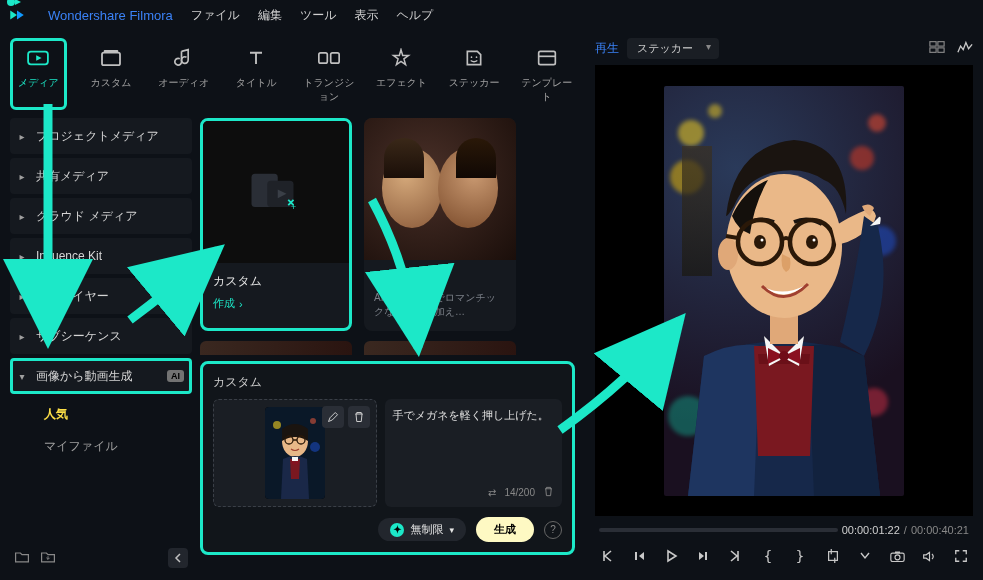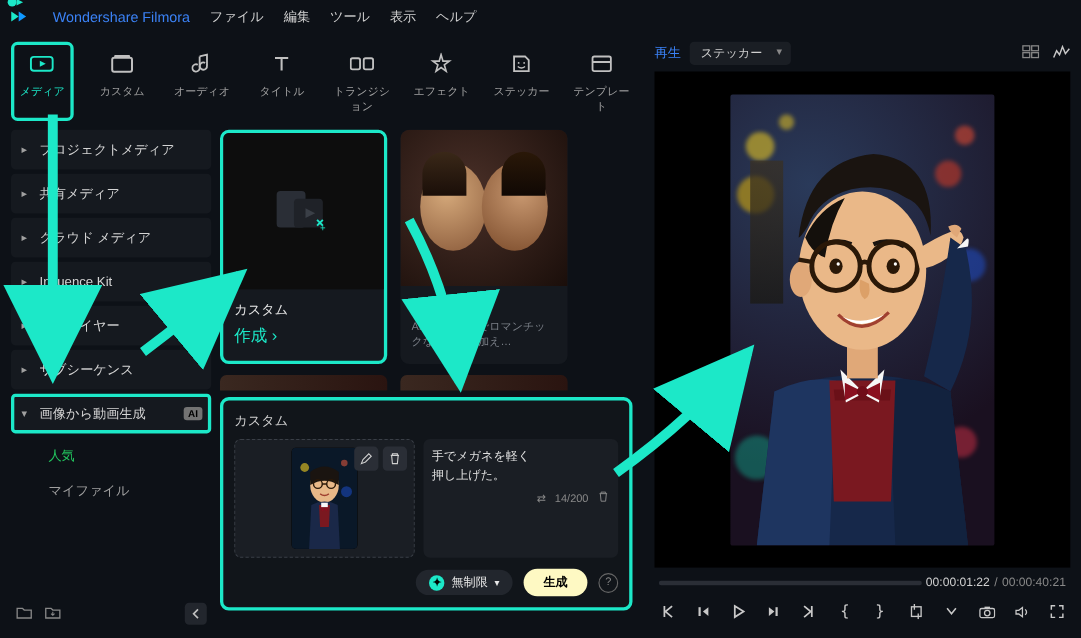--- a/index.html
+++ b/index.html
@@ -103,21 +103,21 @@
   }
   .tree-sub {
     padding-left: 34px;
     height:32px;
     display:flex;
     align-items:center;
     font-size:12px;
     color:#a0a0a0;
     cursor:pointer;
   }
-  .tree-sub.active { color:#22c55e; }
+  .tree-sub.active { color:#fde047;font-weight:bold; }
   .tree-bottom {
     margin-top:auto;
     display:flex;
     align-items:center;
     gap:10px;
     padding:4px;
     color:#888;
   }
   .chevron-btn {
     margin-left:auto;
@@ -158,21 +158,21 @@
     position:relative;
     overflow:hidden;
   }
   .card-thumb.kiss {
     background: radial-gradient(circle at 40% 40%, #4a3028, #1a0e0a);
   }
   .face { position:absolute; border-radius:50%; }
   .card-body { padding: 10px 10px 12px; }
   .card-title { font-size:12px; color:#e8e8e8; margin-bottom:4px; }
   .card-desc { font-size:10px; color:#7a7f87; line-height:1.4; height:28px; overflow:hidden; }
-  .card-action { font-size:15px; color:#1ce8c8; margin-top:6px; display:flex; align-items:center; gap:4px;}
+  .card-action { font-size:11px; color:#1ce8c8; margin-top:6px; display:flex; align-items:center; gap:4px;}
   .strip {
     display:flex;
     gap:12px;
     margin-top:10px;
     height:14px;
   }
   .strip-item {
     width:152px; height:14px;
     background: linear-gradient(90deg, #3a2820, #2a1410);
     border-radius:6px 6px 0 0;
@@ -223,21 +223,21 @@
     font-size:12px;
     cursor:pointer;
   }
   .prompt-slot {
     flex:1;
     background:#1a1e24;
     border-radius:6px;
     padding:8px;
     position:relative;
     display:flex;
-    flex-direction:row;
+    flex-direction:column;
   }
   .prompt-text {
     font-size:11px;
     color:#e0e0e0;
     line-height:1.5;
     flex:1;
   }
   .prompt-footer {
     display:flex;
     align-items:center;

